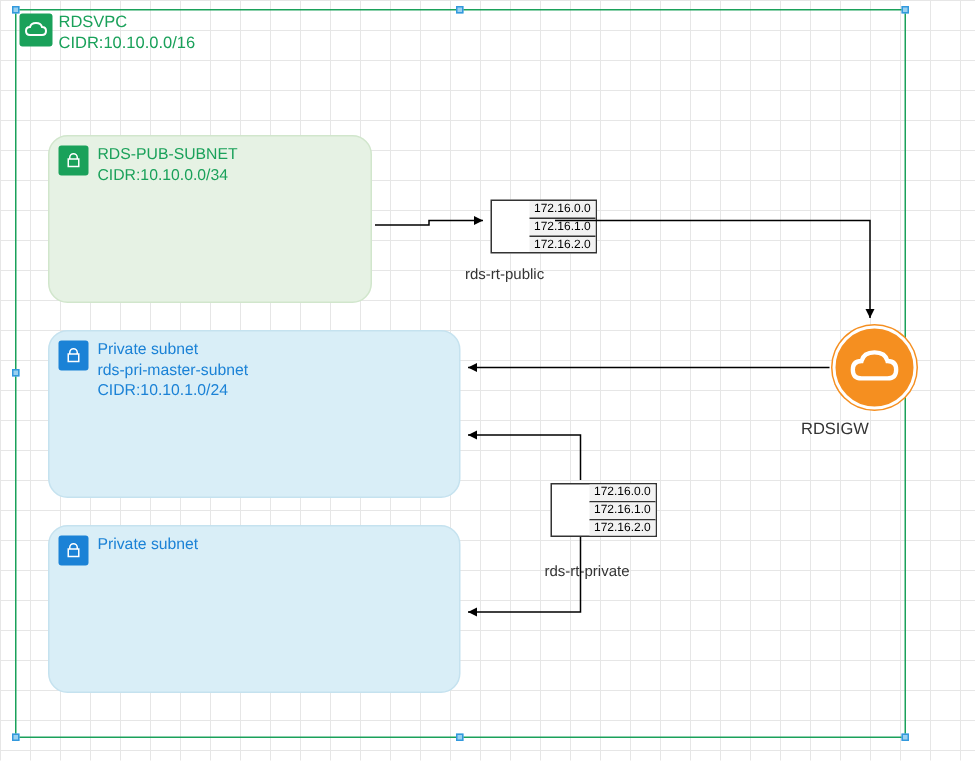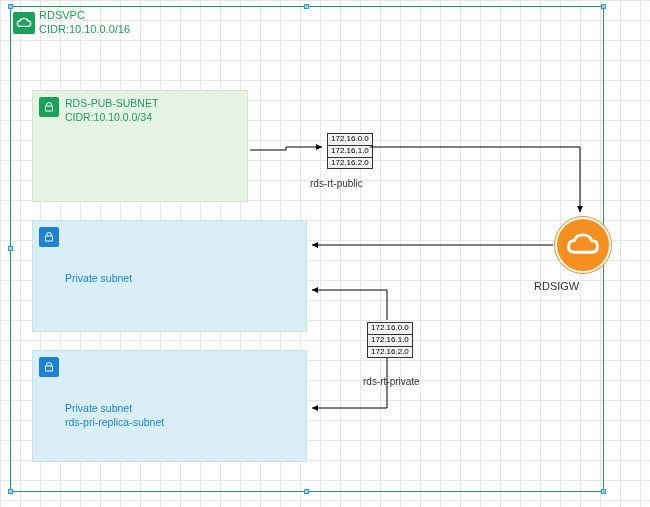--- a/index.html
+++ b/index.html
@@ -24,36 +24,36 @@
     position: absolute;
     left: 10px;
     top: 6px;
     width: 594px;
     height: 486px;
     border: 1px solid #1aa15a;
   }
   .vpc-sel-handle { position:absolute; width:5px; height:5px; background:#9ad1f0; border:1px solid #3399dd; }
   .vpc-header {
     display: flex;
-    align-items: center;
+    align-items: flex-start;
     gap: 4px;
     padding: 2px 2px;
   }
   .vpc-icon {
     width: 22px; height: 22px;
     background: #1aa15a;
     border-radius: 2px;
     display:flex; align-items:center; justify-content:center;
     color:#fff;
   }
   .vpc-title { font-size: 11px; color: #1aa15a; line-height: 1.25; }
 
   .subnet {
     position: absolute;
-    border-radius: 0;
+    border-radius: 13px;
   }
   .subnet-pub {
     left: 32px; top: 90px; width: 216px; height: 112px;
     background: #e6f2e4;
     border: 1px solid #d1e6cc;
   }
   .subnet-pri1 {
     left: 32px; top: 220px; width: 275px; height: 112px;
     background: #d9eef7;
     border: 1px solid #c5e2ef;
@@ -66,27 +66,28 @@
   .subnet-head { display:flex; gap:6px; padding:6px 6px; }
   .subnet-icon {
     width:20px; height:20px;
     display:flex; align-items:center; justify-content:center;
     color:#fff; border-radius:2px;
   }
   .subnet-icon.green { background:#1aa15a; }
   .subnet-icon.blue { background:#1b82d6; }
   .subnet-text { font-size:10.5px; line-height:1.3; }
   .subnet-text.green { color:#1aa15a; }
-  .subnet-text.blue { color:#1b82d6;margin-top:45px; }
+  .subnet-text.blue { color:#1b82d6; }
 
   .rt-box {
     position:absolute;
     display:flex; flex-direction:column;
     border:1px solid #333;
     background:#fff;
+    padding-left:25px;
   }
   .rt-row {
     font-size:8px;
     padding:0px 3px;
     border-bottom:1px solid #333;
     background:#f2f2f2;
     line-height:1.35;
     white-space:nowrap;
   }
   .rt-row:last-child { border-bottom:none; }
@@ -152,34 +153,35 @@
 
 <div class="subnet subnet-pri1">
   <div class="subnet-head">
     <div class="subnet-icon blue">
       <svg width="12" height="12" viewBox="0 0 24 24">
           <path d="M7 10 V8 a5 5 0 0 1 10 0 V10 M5 10 h14 v10 H5 Z" fill="none" stroke="#fff" stroke-width="2"></path>
         </svg>
     </div>
     <div class="subnet-text blue">
       <div>Private subnet</div>
+      <div>rds-pri-master-subnet</div>
+      <div>CIDR:10.10.1.0/24</div>
     </div>
   </div>
 </div>
 
 <div class="subnet subnet-pri2">
   <div class="subnet-head">
     <div class="subnet-icon blue">
       <svg width="12" height="12" viewBox="0 0 24 24">
           <path d="M7 10 V8 a5 5 0 0 1 10 0 V10 M5 10 h14 v10 H5 Z" fill="none" stroke="#fff" stroke-width="2"></path>
         </svg>
     </div>
     <div class="subnet-text blue">
       <div>Private subnet</div>
-      <div>rds-pri-replica-subnet</div>
     </div>
   </div>
 </div>
 
 <div class="rt-box" style="left:327px; top:133px;">
   <div class="rt-row">172.16.0.0</div>
   <div class="rt-row">172.16.1.0</div>
   <div class="rt-row">172.16.2.0</div>
 </div>
 <div class="rt-label" style="left:310px; top:178px;">rds-rt-public</div>

